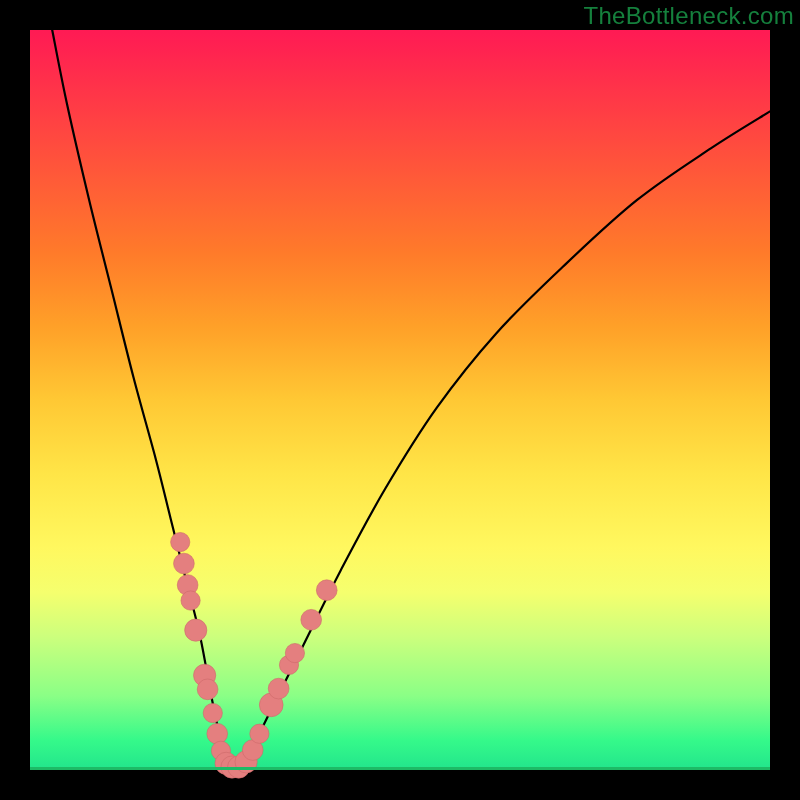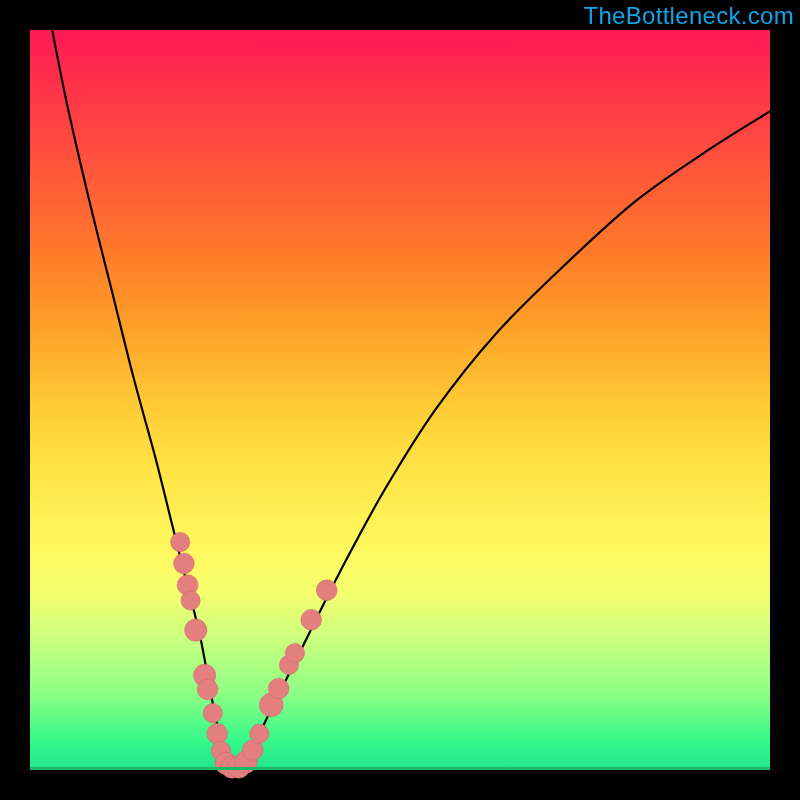--- a/index.html
+++ b/index.html
@@ -35,21 +35,21 @@
       #f5ff6e 76%,
       #ccff7d 82%,
       #8aff86 90%,
       #35f98a 96%,
       #22e58c 100%);
   }
   .watermark {
     position: absolute;
     top: 2px;
     right: 6px;
-    color: #0ea5e9;
+    color: #15803d;
     font-size: 24px;
     font-weight: 500;
     letter-spacing: 0.3px;
     user-select: none;
   }
   svg.curve {
     position: absolute;
     left: 0;
     top: 0;
     width: 740px;

